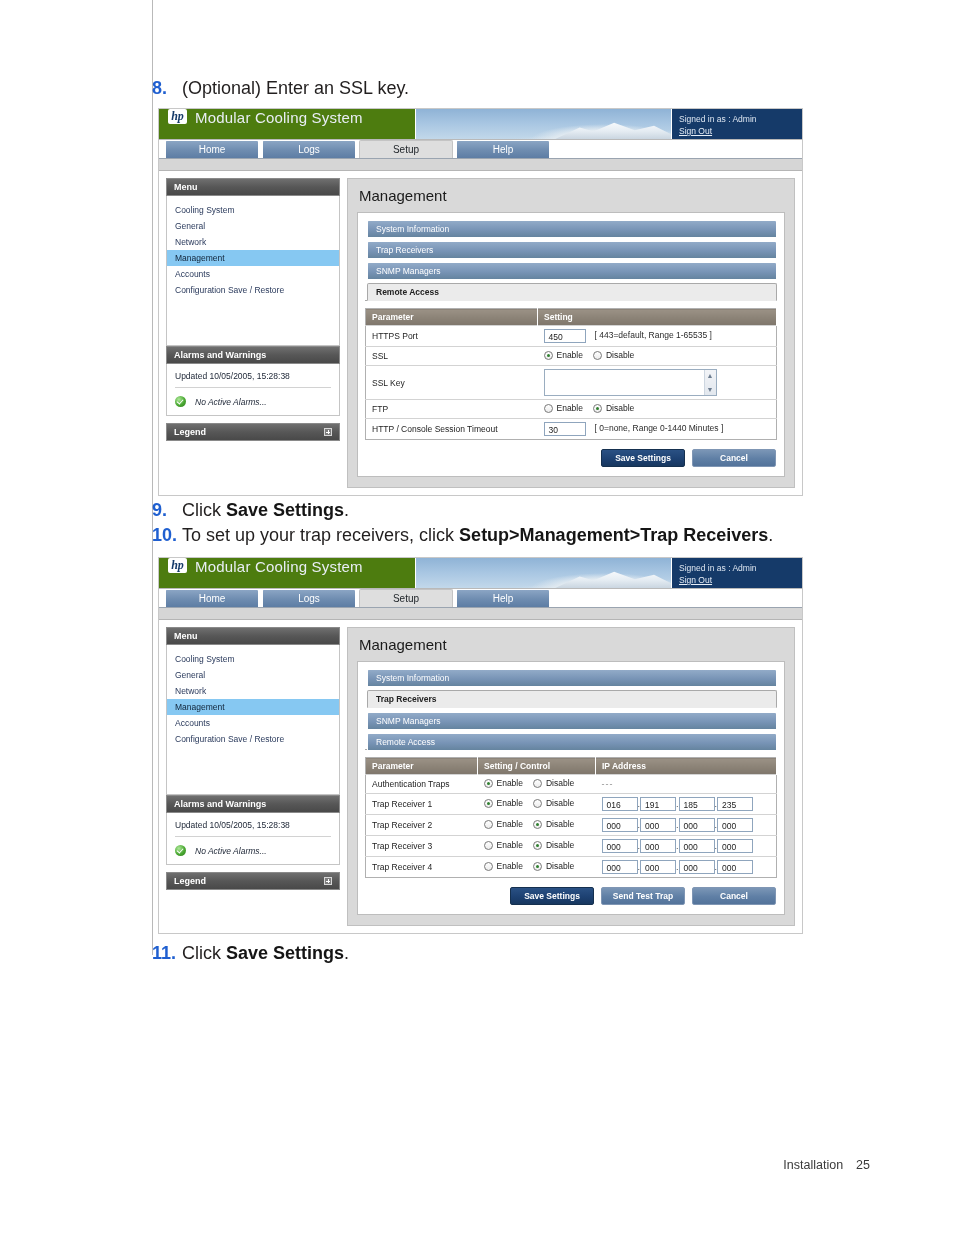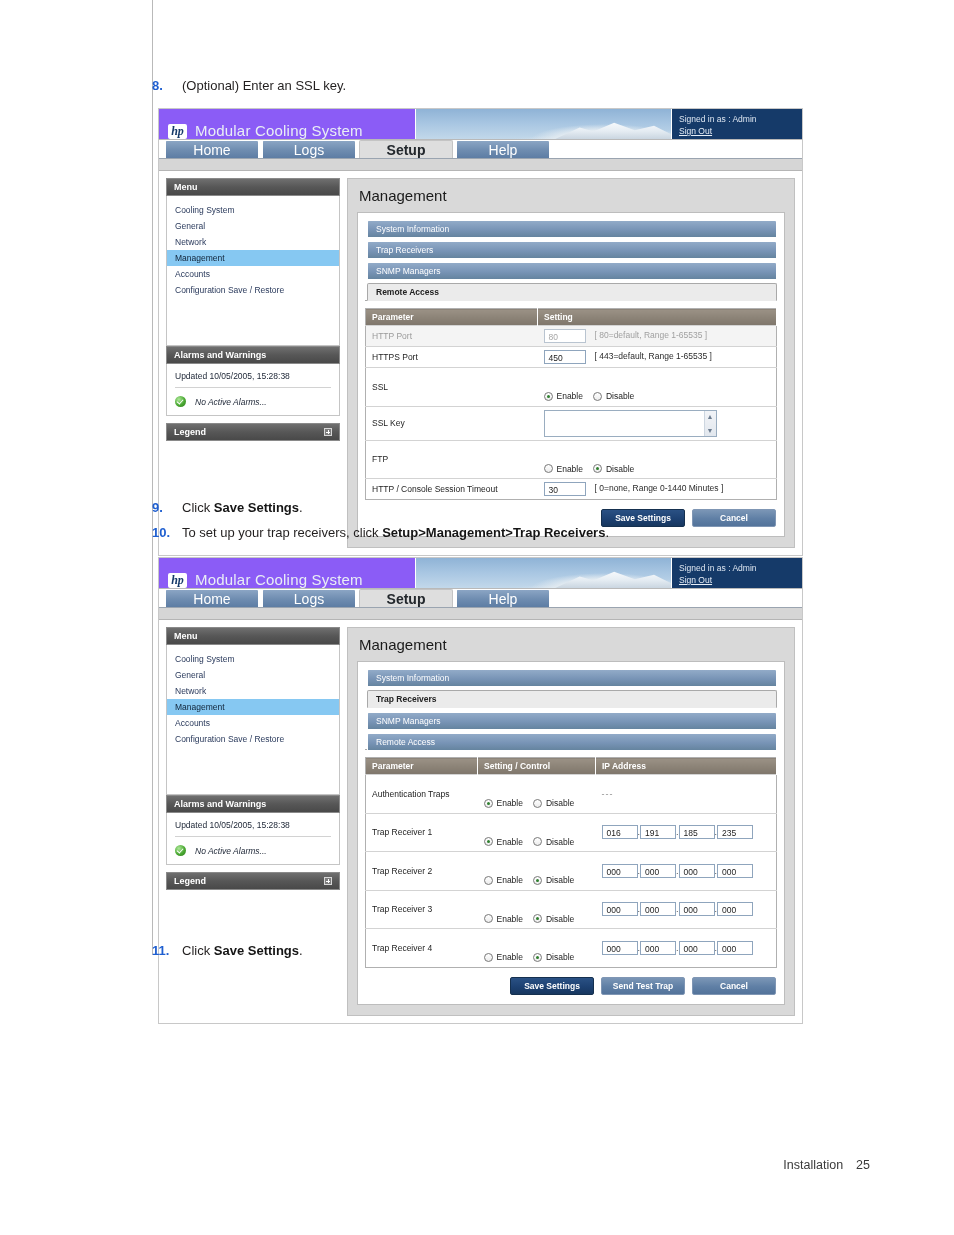--- a/index.html
+++ b/index.html
@@ -18,21 +18,21 @@
     background:#b9b9b9;
   }
   .margin-rule2 {
     position:absolute; left:152px; top:495px; width:1px; height:460px;
     background:#b9b9b9;
   }
 
   
   .step {
     position:absolute;
-    font-size:13px;
+    font-size:18px;
     color:#221f1f;
     white-space:nowrap;
   }
   .step .num {
     color:#1f5fd0;
     font-weight:bold;
     display:inline-block;
     width:30px;
     text-align:left;
   }
@@ -49,23 +49,23 @@
 
   
   .app-header {
     display:flex;
     height:31px;
     background:#ffffff;
     border-bottom:1px solid #b9b9b9;
   }
   .brand {
     width:257px;
-    background:#8b5cf6;
+    background:#4d7c0f;
     display:flex;
-    align-items:flex-end;
+    align-items:flex-start;
     padding-left:9px;
     border-right:1px solid #ffffff;
   }
   .hp-logo {
     width:19px; height:15px;
     background:#ffffff;
     border-radius:2px;
     position:relative;
     margin-right:8px;
     flex:none;
@@ -125,33 +125,33 @@
     height:19px;
     background:#ffffff;
     display:flex;
     align-items:flex-start;
     padding-left:6px;
     border-bottom:1px solid #9aa4b0;
   }
   .navtab {
     width:94px; height:18px;
     margin-right:3px;
-    font-size:14px;
+    font-size:10px;
     color:#ffffff;
     text-align:center;
     line-height:18px;
     background:linear-gradient(180deg,#8ba5c4 0%, #6e8cb0 55%, #5d7da4 100%);
     border:1px solid #ffffff;
     border-bottom:none;
     border-radius:2px 2px 0 0;
   }
   .navtab.active {
     background:#dedede;
     color:#22272c;
-    font-weight:bold;
+    font-weight:normal;
     border:1px solid #c4c4c4;
     border-bottom:none;
   }
   .subbar {
     height:12px;
     background:#d6d6d6;
     border-bottom:1px solid #b5b5b5;
   }
 
   
@@ -320,21 +320,21 @@
     width:42px;
     height:14px;
     line-height:12px;
     vertical-align:middle;
   }
   .tinp.dim { color:#a7a7a7; border-color:#b9c4d0; }
   .hint { color:#2b2b2b; margin-left:9px; font-size:8.5px; }
   .hint.dim { color:#a0a0a0; }
 
   .radiogrp { display:inline-flex; align-items:center; gap:4px; }
-  .radiogrp + .radiogrp { margin-left:10px;margin-top:20px; }
+  .radiogrp + .radiogrp { margin-left:10px; }
   .radio {
     width:9px; height:9px; border-radius:50%;
     border:1px solid #7a7a7a;
     background:linear-gradient(180deg,#ffffff 0%, #ececec 100%);
     position:relative; display:inline-block;
     flex:none;
   }
   .radio.on::after {
     content:"";
     position:absolute; left:2px; top:2px;
@@ -478,26 +478,20 @@
           <div class="stab">SNMP Managers</div>
           <div class="stab active">Remote Access</div>
         </div>
 
         <table class="grid">
           <tbody>
               <tr>
             <th class="p-col">Parameter</th>
             <th>Setting</th>
           </tr>
-          <tr class="dim">
-            <td>HTTP Port</td>
-            <td>
-              <span class="tinp dim">80</span><span class="hint dim">[ 80=default, Range 1-65535 ]</span>
-            </td>
-          </tr>
           <tr>
             <td>HTTPS Port</td>
             <td>
               <span class="tinp">450</span><span class="hint">[ 443=default, Range 1-65535 ]</span>
             </td>
           </tr>
           <tr>
             <td>SSL</td>
             <td>
               <span class="radiogrp">

